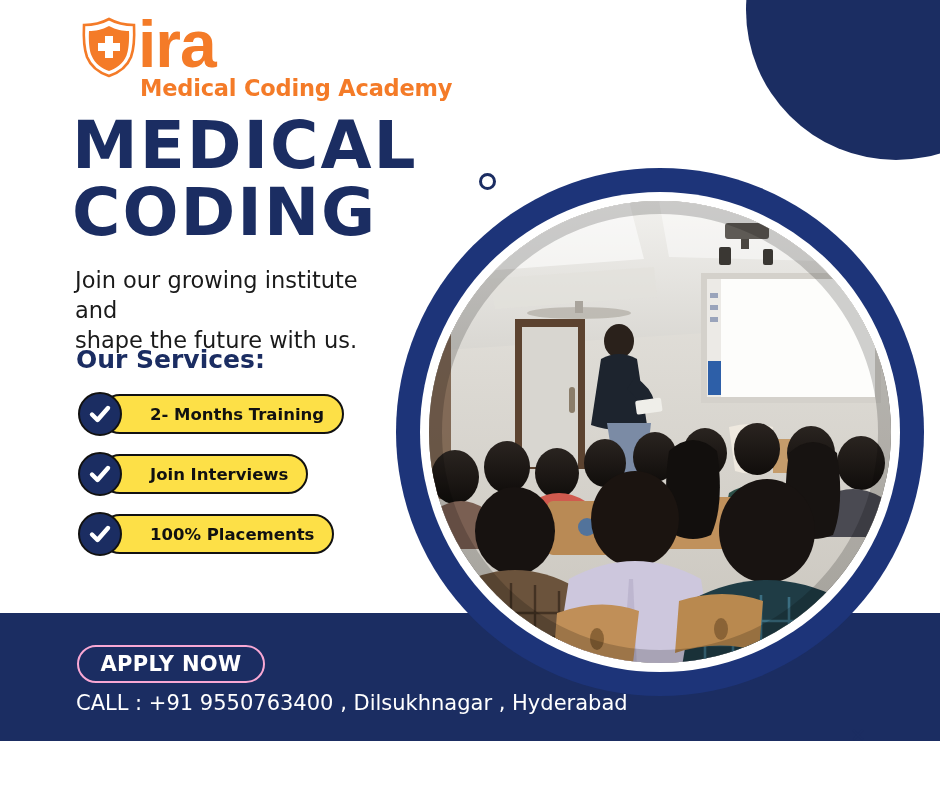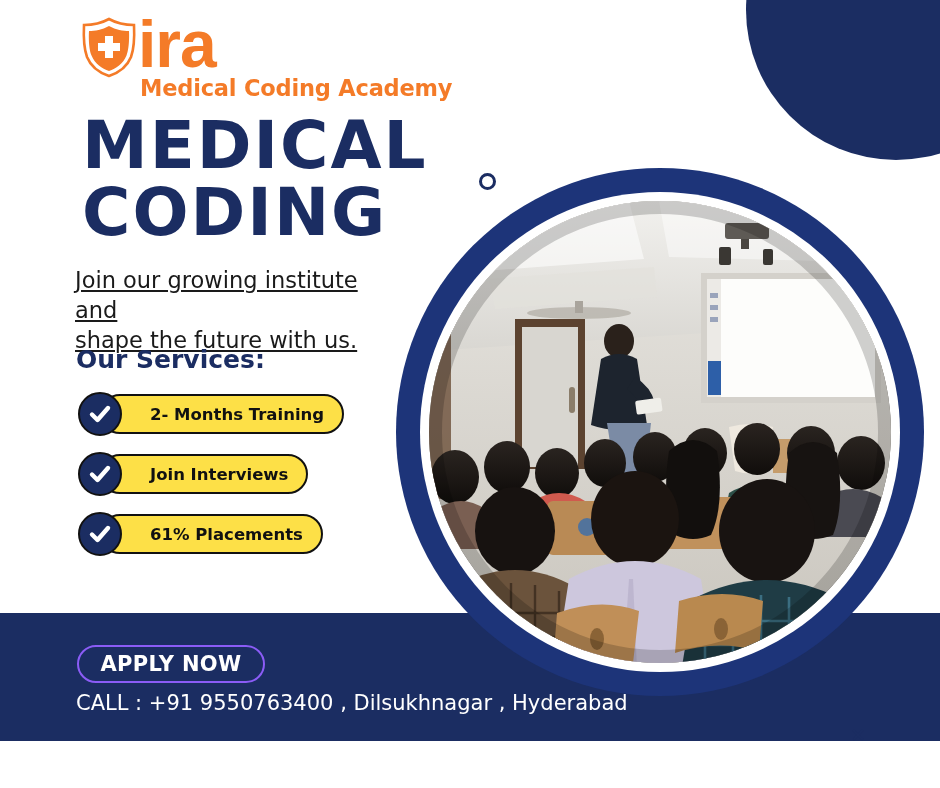--- a/index.html
+++ b/index.html
@@ -97,41 +97,39 @@
   .headline {
     position: absolute;
     left: 72px; top: 112px;
     font-family: "DejaVu Sans", sans-serif;
     font-weight: 700;
     font-size: 66px;
     line-height: 67px;
     letter-spacing: 2px;
     color: #1b2d62;
     white-space: pre;
-    margin-left: 10px;
   }
   .headline-dot {
     position: absolute;
     left: 479px; top: 173px;
     width: 17px; height: 17px;
     border-radius: 50%;
     border: 3.5px solid #1b2d62;
   }
 
   
   .tagline {
     position: absolute;
     left: 75px; top: 265px;
     width: 330px;
     font-family: "DejaVu Sans", sans-serif;
     font-size: 22.5px;
     line-height: 30px;
     color: #1a1a1a;
     white-space: pre-line;
-    text-decoration: underline;
   }
 
   .services-title {
     position: absolute;
     left: 76px; top: 345px;
     font-family: "DejaVu Sans", sans-serif;
     font-weight: 700;
     font-size: 25px;
     color: #1b2d62;
   }
@@ -175,21 +173,21 @@
     align-items: center;
     justify-content: center;
   }
   .pill-check svg { width: 26px; height: 26px; display: block; }
 
   
   .apply-btn {
     position: absolute;
     left: 77px; top: 645px;
     width: 188px; height: 38px;
-    border: 2px solid #8b5cf6;
+    border: 2px solid #f9a8d4;
     border-radius: 20px;
     display: flex;
     align-items: center;
     justify-content: center;
   }
   .apply-label {
     font-family: "DejaVu Sans", sans-serif;
     font-weight: 700;
     font-size: 21px;
     letter-spacing: 0.3px;
@@ -384,21 +382,21 @@
       </div>
       <div class="pill-check">
         <svg viewBox="0 0 26 26">
           <path d="M5 13.5 L10.5 19 L21 7" fill="none" stroke="#ffffff" stroke-width="4.4" stroke-linecap="round" stroke-linejoin="round"></path>
         </svg>
       </div>
     </div>
 
     <div class="pill-row">
       <div class="pill-body">
-        <span class="pill-label">61% Placements</span>
+        <span class="pill-label">100% Placements</span>
       </div>
       <div class="pill-check">
         <svg viewBox="0 0 26 26">
           <path d="M5 13.5 L10.5 19 L21 7" fill="none" stroke="#ffffff" stroke-width="4.4" stroke-linecap="round" stroke-linejoin="round"></path>
         </svg>
       </div>
     </div>
 
   </div>
 

